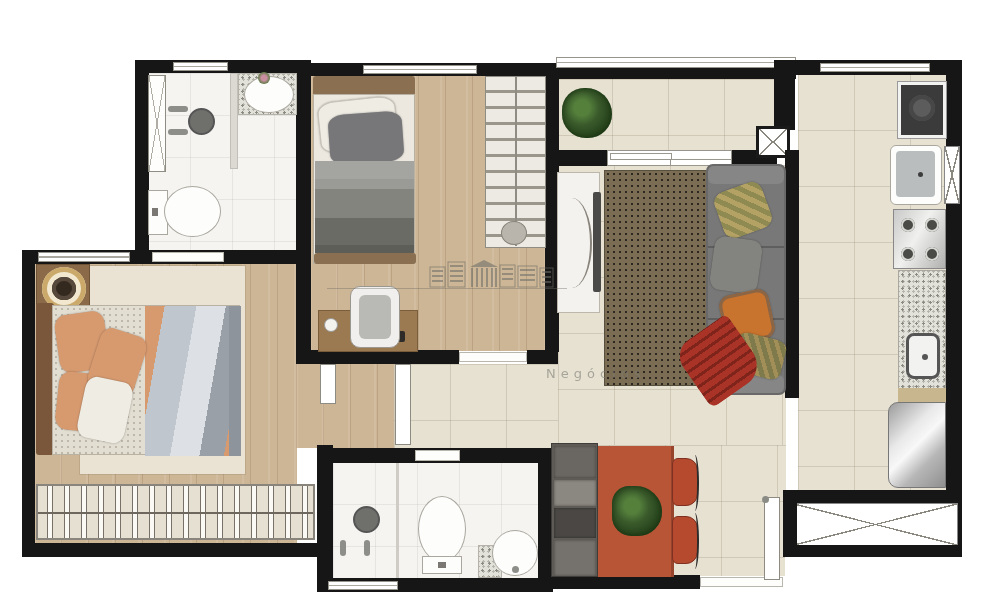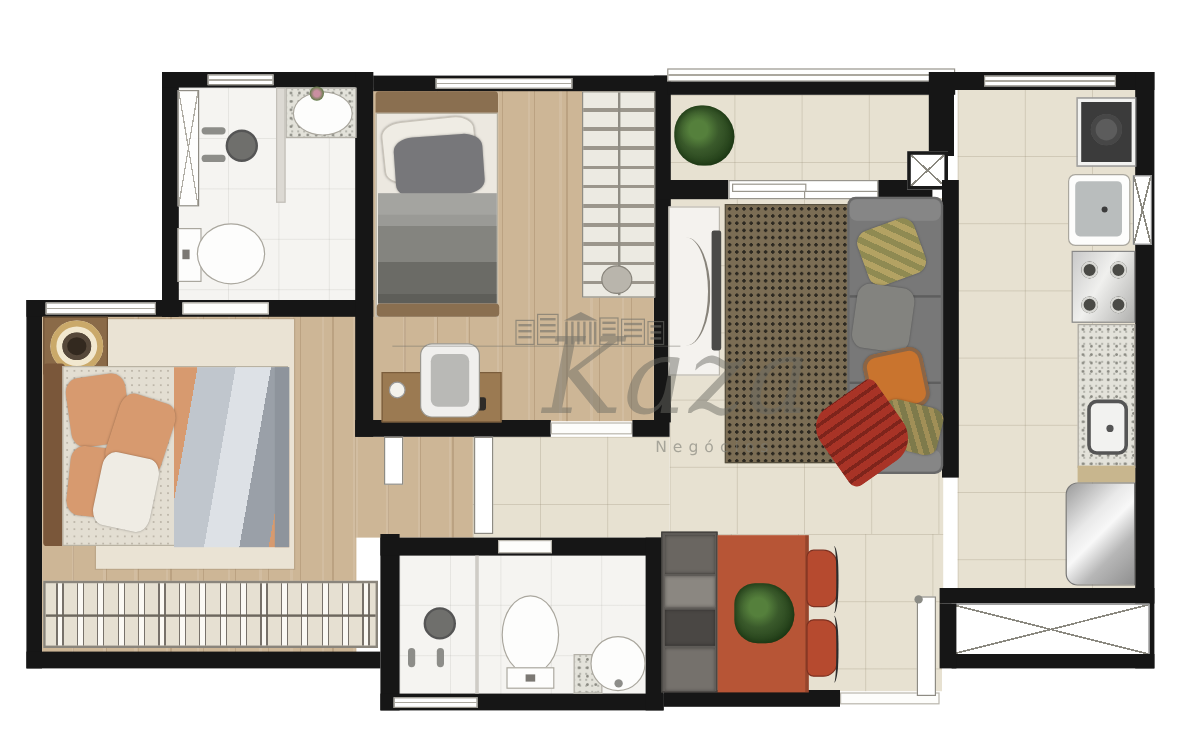--- a/index.html
+++ b/index.html
@@ -286,17 +286,16 @@
           <rect x="74" y="20" width="11" height="2"></rect>
         <rect x="92" y="11" width="15" height="2"></rect>
           <rect x="92" y="16" width="15" height="2"></rect>
           <rect x="92" y="21" width="15" height="2"></rect>
         <rect x="114" y="13" width="9" height="2"></rect>
           <rect x="114" y="18" width="9" height="2"></rect>
           <rect x="114" y="23" width="9" height="2"></rect>
       </g>
     </svg>
     <div class="wm-line" style="left:327px;top:288px;width:240px;height:1px;"></div>
-    <div class="wm-kaza" style="left:452px;top:270px;">Kaza</div>
     <div class="wm-neg" style="left:546px;top:366px;">Negócios</div>
   </div>
 
 </div>
 
 </body></html>

